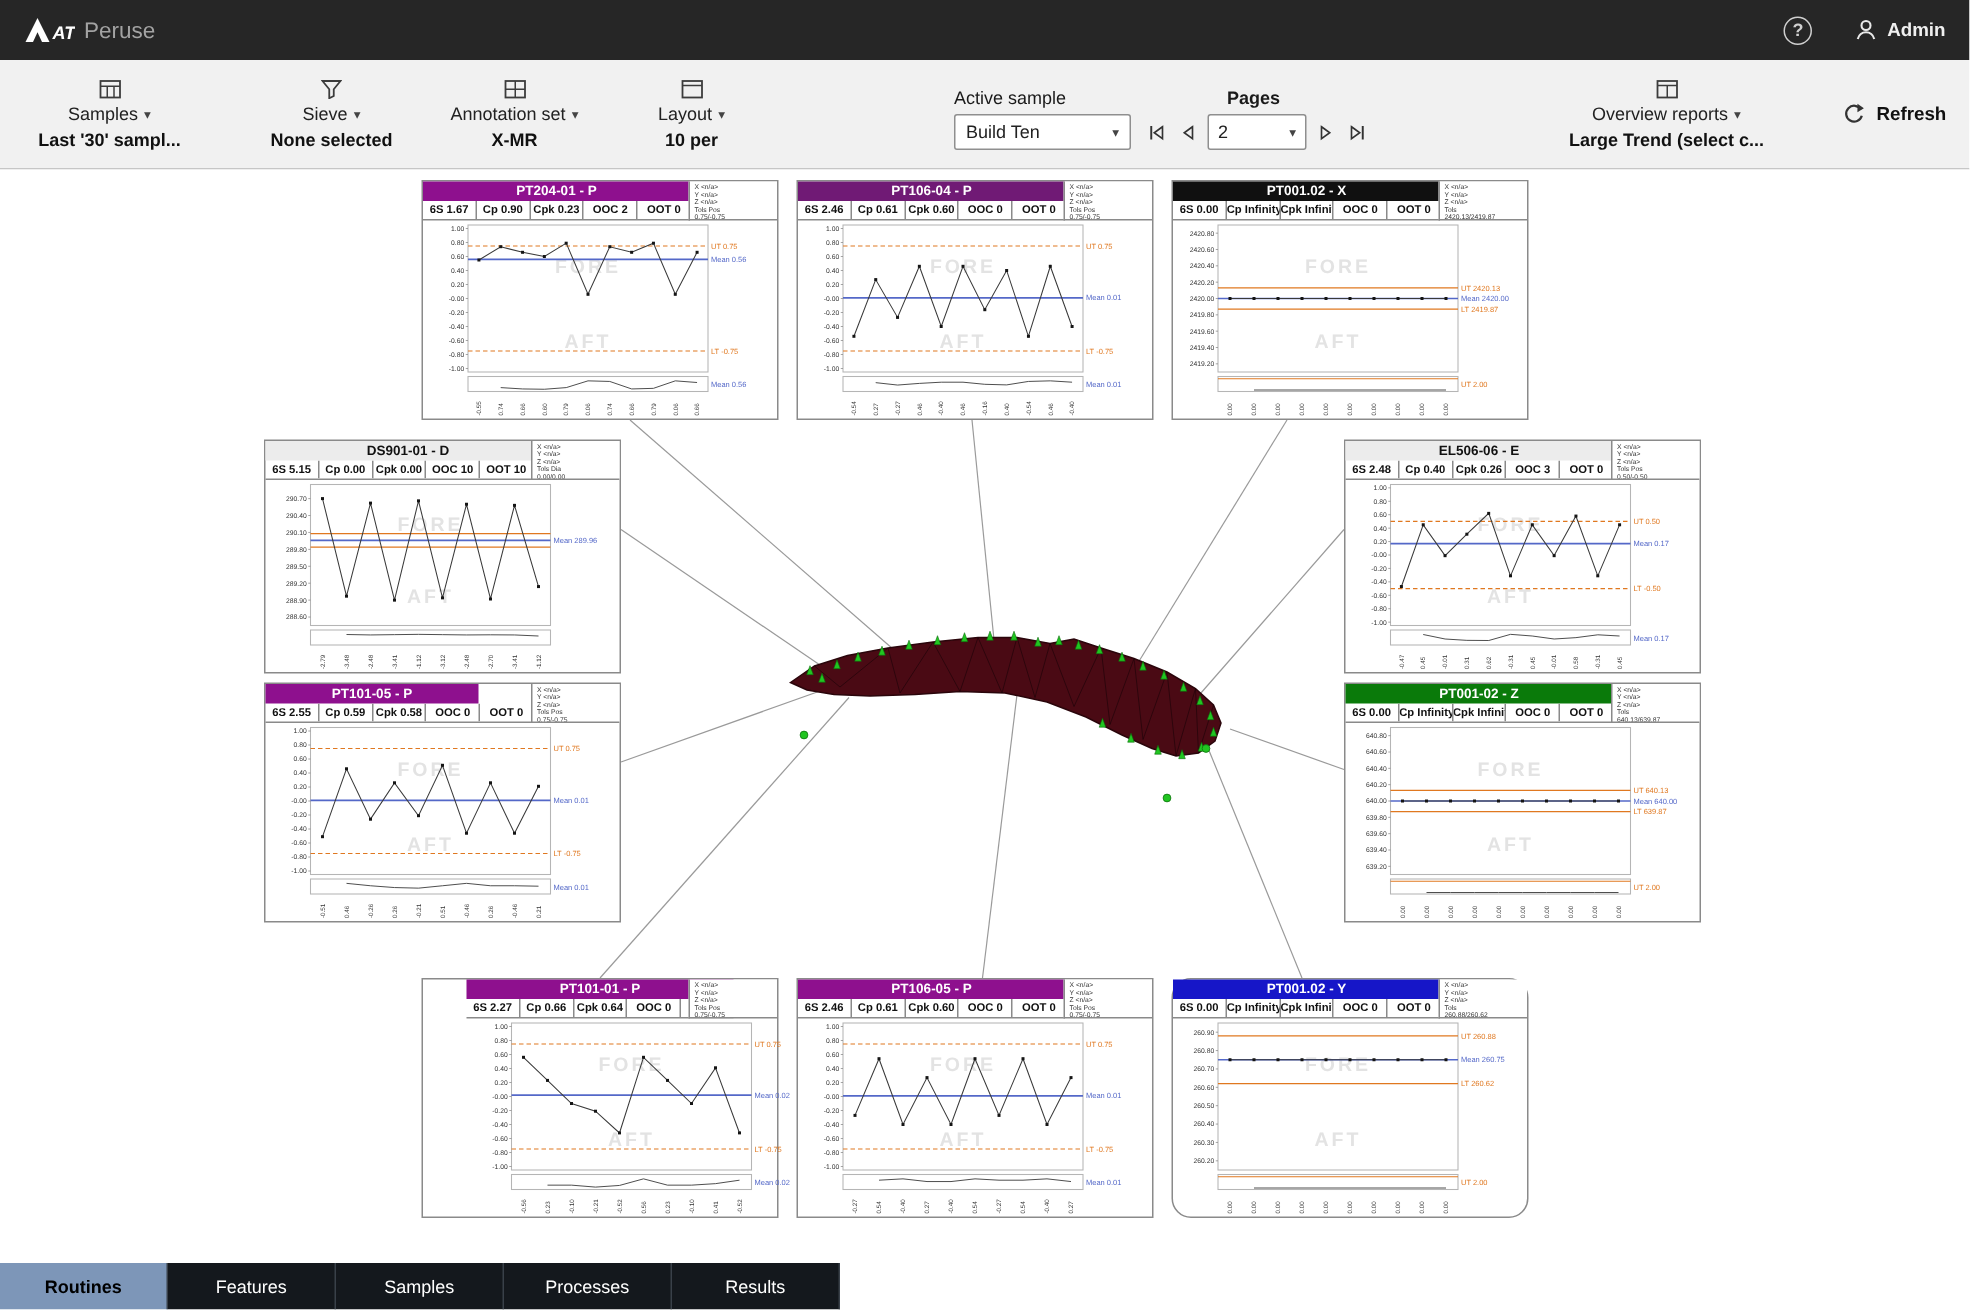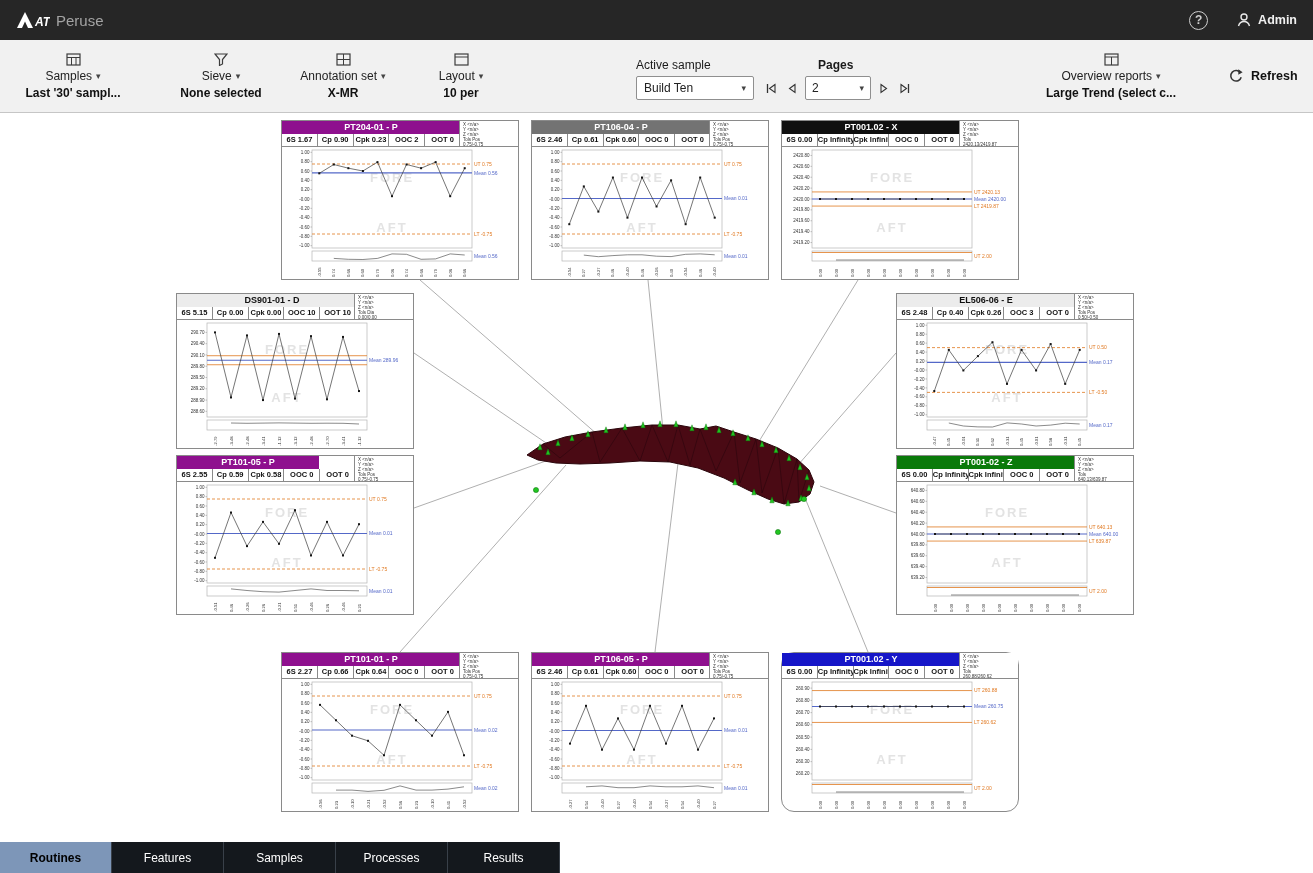--- a/index.html
+++ b/index.html
@@ -302,21 +302,21 @@
           <text x="67.86363636363637" y="130" font-size="4.2" fill="#333" text-anchor="start" transform="rotate(-90 67.86363636363637 130)">0.66</text>
           <text x="82.4090909090909" y="130" font-size="4.2" fill="#333" text-anchor="start" transform="rotate(-90 82.4090909090909 130)">0.60</text>
           <text x="96.95454545454545" y="130" font-size="4.2" fill="#333" text-anchor="start" transform="rotate(-90 96.95454545454545 130)">0.79</text>
           <text x="111.5" y="130" font-size="4.2" fill="#333" text-anchor="start" transform="rotate(-90 111.5 130)">0.06</text>
           <text x="126.04545454545455" y="130" font-size="4.2" fill="#333" text-anchor="start" transform="rotate(-90 126.04545454545455 130)">0.74</text>
           <text x="140.5909090909091" y="130" font-size="4.2" fill="#333" text-anchor="start" transform="rotate(-90 140.5909090909091 130)">0.66</text>
           <text x="155.13636363636363" y="130" font-size="4.2" fill="#333" text-anchor="start" transform="rotate(-90 155.13636363636363 130)">0.79</text>
           <text x="169.6818181818182" y="130" font-size="4.2" fill="#333" text-anchor="start" transform="rotate(-90 169.6818181818182 130)">0.06</text>
           <text x="184.22727272727272" y="130" font-size="4.2" fill="#333" text-anchor="start" transform="rotate(-90 184.22727272727272 130)">0.66</text>
         </svg></div>
-      <div class="chart" style="left: 531px; top: 7px; width: 238px; height: 160px;"><div class="c-title" style="width: 178px; background: #737373; color: rgb(255, 255, 255);">PT106-04 - P</div><div class="c-legend">
+      <div class="chart" style="left: 531px; top: 7px; width: 238px; height: 160px;"><div class="c-title" style="width: 178px; background: #701a75; color: rgb(255, 255, 255);">PT106-04 - P</div><div class="c-legend">
           <div>X  &lt;n/a&gt;</div>
           <div>Y  &lt;n/a&gt;</div>
           <div>Z  &lt;n/a&gt;</div>
           <div>Tols Pos</div>
           <div>0.75/-0.75</div>
         </div><div class="c-stats" style="width: 178px;">
           <div>6S 2.46</div>
           <div>Cp 0.61</div>
           <div>Cpk 0.60</div>
           <div>OOC 0</div>
@@ -705,21 +705,21 @@
           <text x="55.5" y="130" font-size="4.2" fill="#333" text-anchor="start" transform="rotate(-90 55.5 130)">0.00</text>
           <text x="71.5" y="130" font-size="4.2" fill="#333" text-anchor="start" transform="rotate(-90 71.5 130)">0.00</text>
           <text x="87.5" y="130" font-size="4.2" fill="#333" text-anchor="start" transform="rotate(-90 87.5 130)">0.00</text>
           <text x="103.5" y="130" font-size="4.2" fill="#333" text-anchor="start" transform="rotate(-90 103.5 130)">0.00</text>
           <text x="119.5" y="130" font-size="4.2" fill="#333" text-anchor="start" transform="rotate(-90 119.5 130)">0.00</text>
           <text x="135.5" y="130" font-size="4.2" fill="#333" text-anchor="start" transform="rotate(-90 135.5 130)">0.00</text>
           <text x="151.5" y="130" font-size="4.2" fill="#333" text-anchor="start" transform="rotate(-90 151.5 130)">0.00</text>
           <text x="167.5" y="130" font-size="4.2" fill="#333" text-anchor="start" transform="rotate(-90 167.5 130)">0.00</text>
           <text x="183.5" y="130" font-size="4.2" fill="#333" text-anchor="start" transform="rotate(-90 183.5 130)">0.00</text>
         </svg></div>
-      <div class="chart" style="left: 281px; top: 539px; width: 238px; height: 160px;"><div class="c-title" style="width: 178px; background: rgb(142, 16, 142); color: rgb(255, 255, 255);">PT101-01 - P</div><div class="c-legend">
+      <div class="chart" style="left: 281px; top: 539px; width: 238px; height: 160px; padding-left: 29px;"><div class="c-title" style="width: 178px; background: rgb(142, 16, 142); color: rgb(255, 255, 255);">PT101-01 - P</div><div class="c-legend">
           <div>X  &lt;n/a&gt;</div>
           <div>Y  &lt;n/a&gt;</div>
           <div>Z  &lt;n/a&gt;</div>
           <div>Tols Pos</div>
           <div>0.75/-0.75</div>
         </div><div class="c-stats" style="width: 178px;">
           <div>6S 2.27</div>
           <div>Cp 0.66</div>
           <div>Cpk 0.64</div>
           <div>OOC 0</div>

